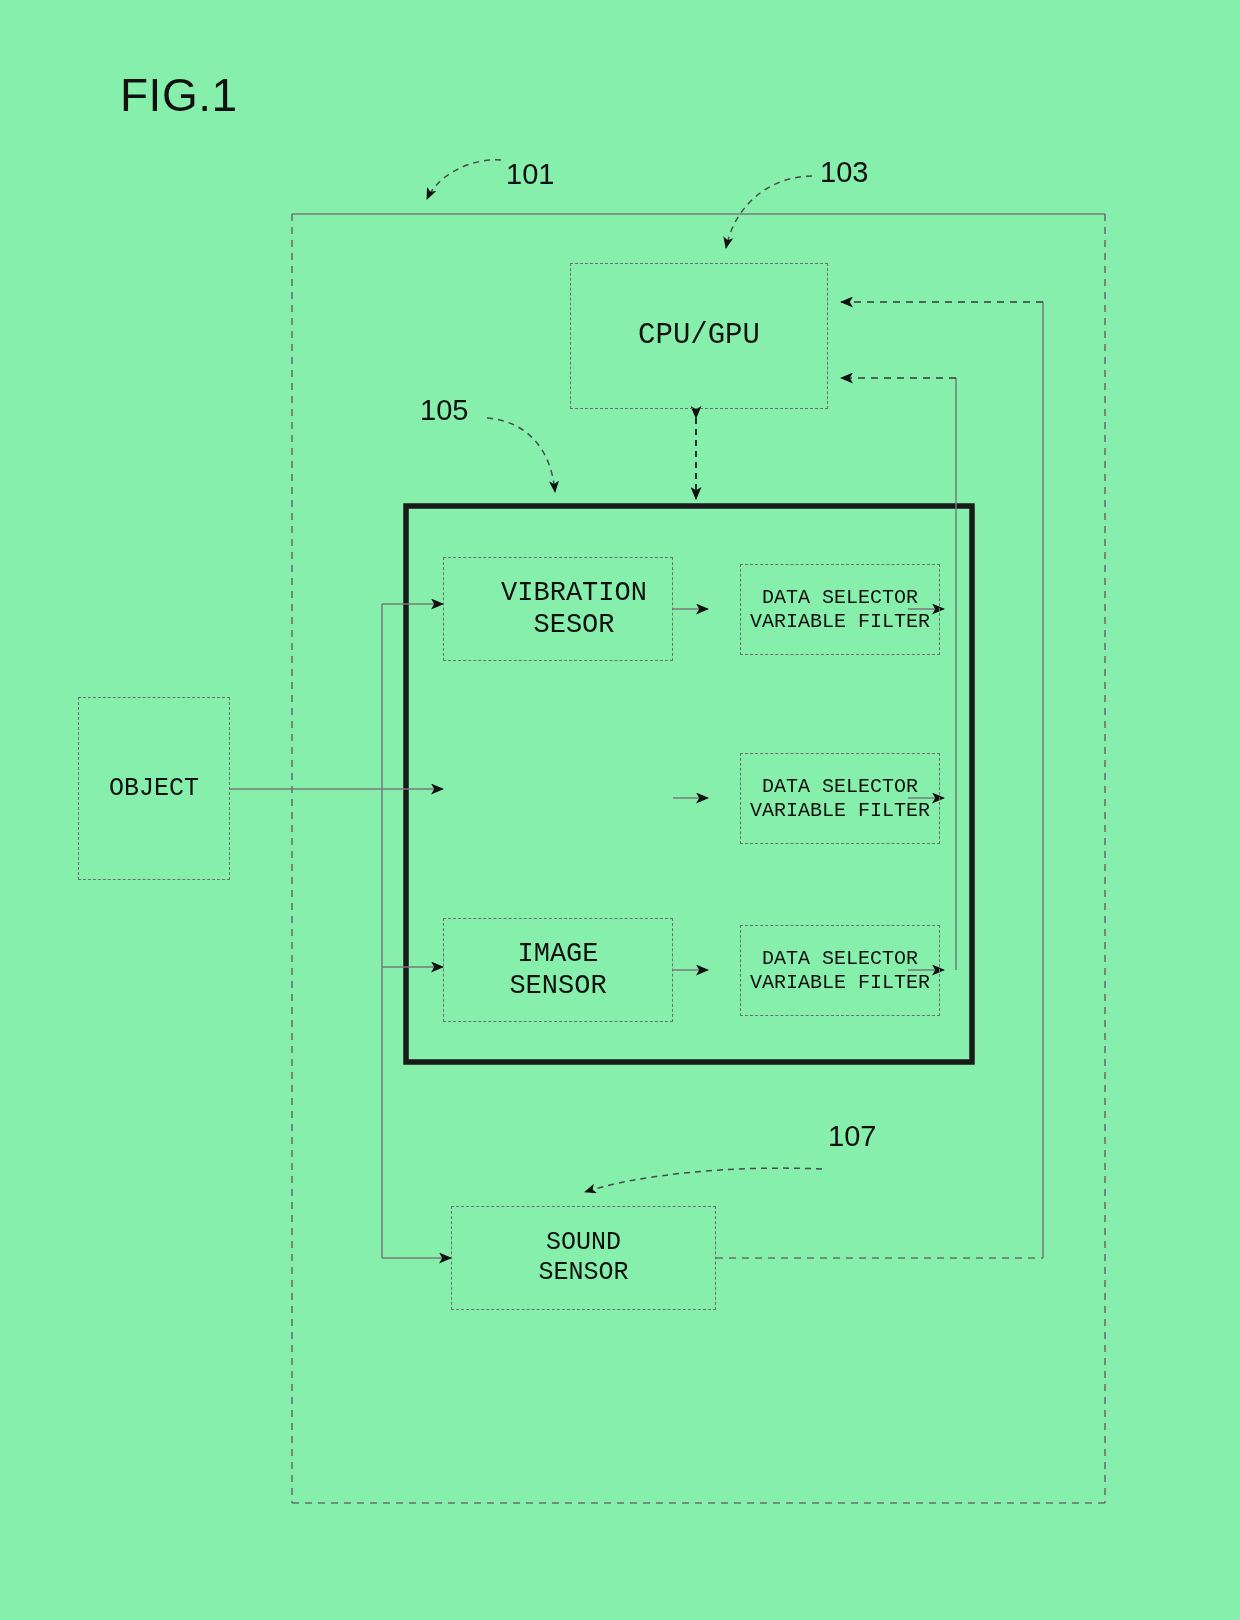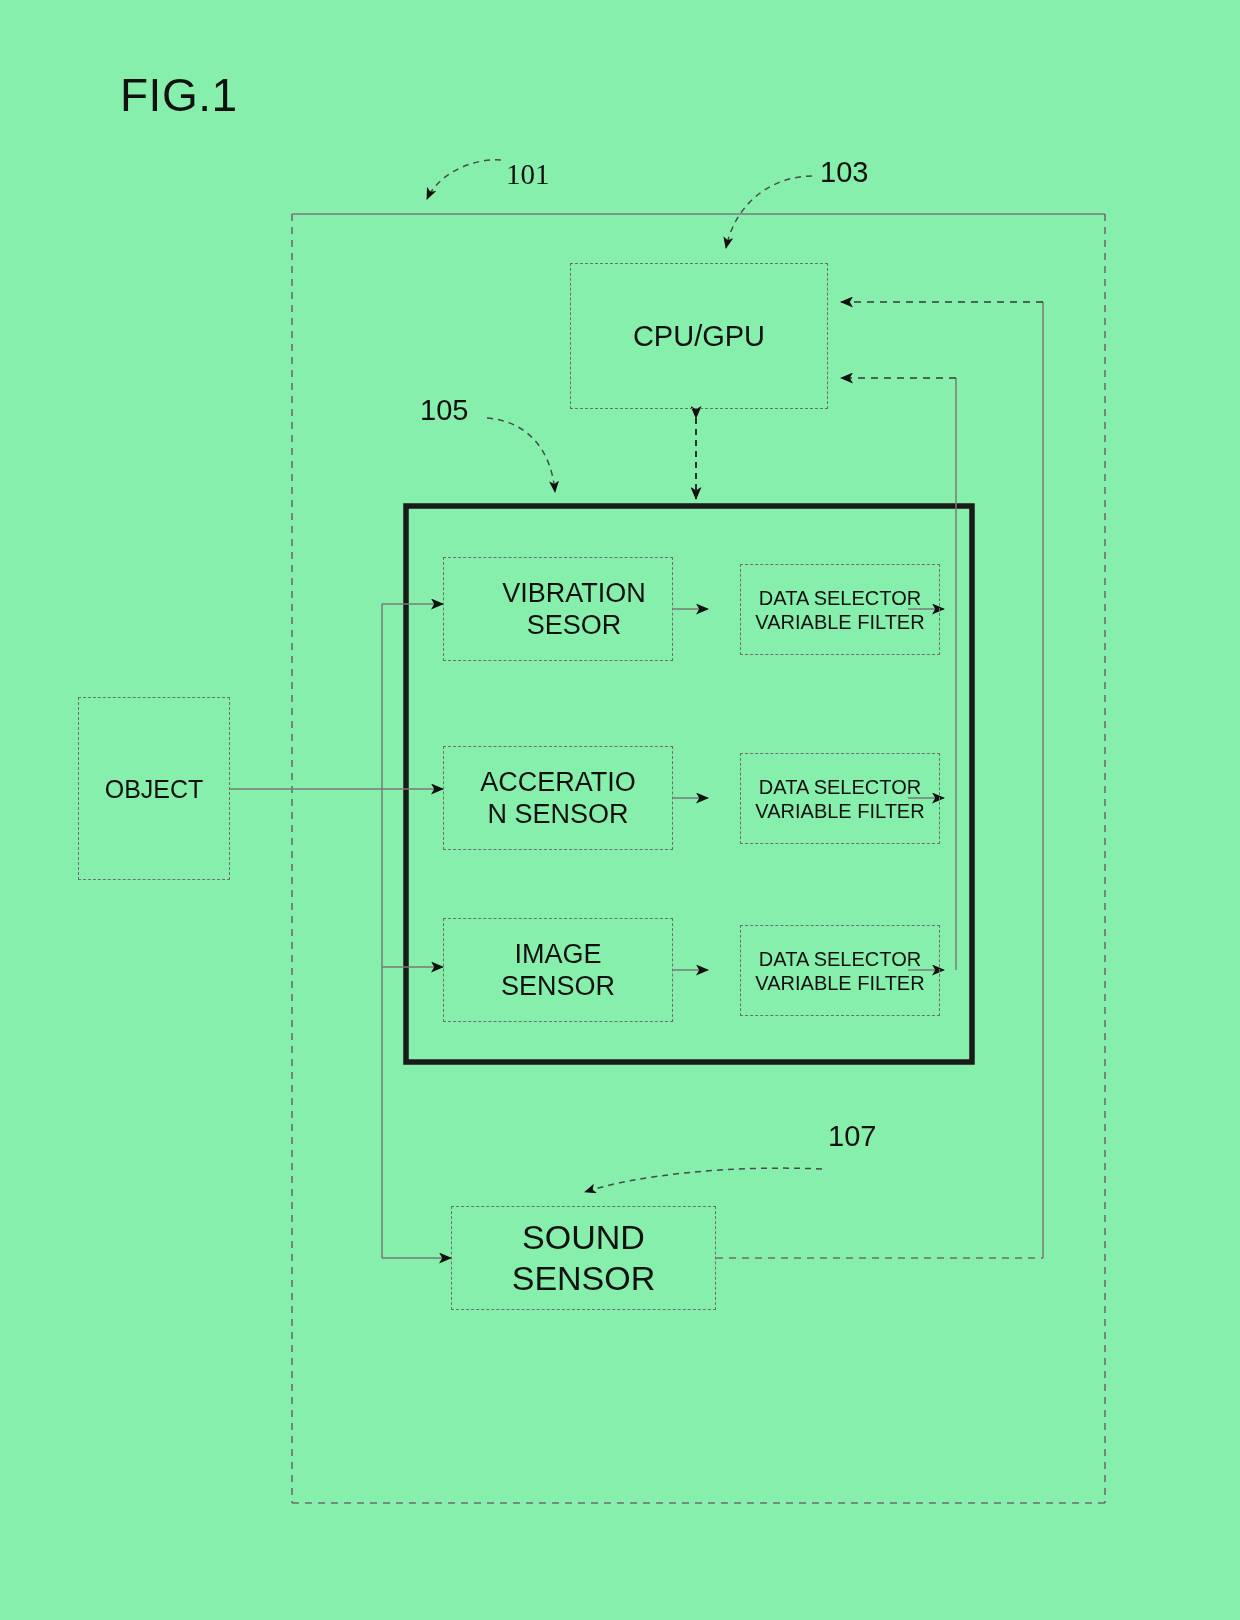--- a/index.html
+++ b/index.html
@@ -51,20 +51,21 @@
     background: transparent;
     color: #111;
   }
   .blk-dashed {
     border: 1.3px dashed #6f6f6f;
   }
   .blk .blk-label {
     display: block;
     line-height: 1.2;
     padding: 0 6px;
+    font-family: Liberation Mono, monospace;
   }
   #block-cpu {
     left: 570px;
     top: 263px;
     width: 258px;
     height: 146px;
     font-size: 29px;
   }
   #block-object {
     left: 78px;
@@ -89,21 +90,21 @@
     font-size: 20px;
   }
   #block-filter-1 { top: 564px; }
   #block-filter-2 { top: 753px; }
   #block-filter-3 { top: 925px; }
   #block-sound-sensor {
     left: 451px;
     top: 1206px;
     width: 265px;
     height: 104px;
-    font-size: 34px;
+    font-size: 25px;
   }
   .sensor-label-wrap {
     white-space: pre-line;
   }
 </style>
 </head>
 <body>
 
 <div id="page">
 
@@ -186,42 +187,38 @@
       <line x1="716" y1="1258" x2="1043" y2="1258" stroke="#6f6f6f" stroke-width="1.5" stroke-dasharray="7,6"></line>
       <line x1="1043" y1="1258" x2="1043" y2="302" stroke="#7a7a7a" stroke-width="1.5"></line>
       <line x1="1043" y1="302" x2="841" y2="302" stroke="#3a3a3a" stroke-width="1.6" stroke-dasharray="7,6" marker-end="url(#arrow-left)"></line>
     </g>
 
     <g>
       <line x1="696" y1="418" x2="696" y2="499" stroke="#1f1f1f" stroke-width="1.8" stroke-dasharray="6,5" marker-start="url(#arrow-up)" marker-end="url(#arrow-down)"></line>
     </g>
   </svg>
 
-  <div class="ref-num" style="left:506px; top:158px;font-family:Liberation Serif, serif;">101</div>
+  <div class="ref-num" style="left:506px; top:158px;">101</div>
   <div class="ref-num" style="left:820px; top:156px;">103</div>
   <div class="ref-num" style="left:420px; top:394px;">105</div>
   <div class="ref-num" style="left:828px; top:1120px;">107</div>
 
   <div id="block-cpu" class="blk blk-dashed">
     <span class="blk-label sensor-label-wrap">CPU/GPU</span>
   </div>
 
   <div id="block-object" class="blk blk-dashed">
     <span class="blk-label sensor-label-wrap">OBJECT</span>
   </div>
 
   <div id="block-vibration-sensor" class="blk blk-dashed sensor-box">
     <span class="blk-label sensor-label-wrap">VIBRATION
 SESOR</span>
   </div>
 
-  <div id="block-acceleration-sensor" class="blk blk-dashed sensor-box">
-    <span class="blk-label sensor-label-wrap">ACCERATIO
-N SENSOR</span>
-  </div>
 
   <div id="block-image-sensor" class="blk blk-dashed sensor-box">
     <span class="blk-label sensor-label-wrap">IMAGE
 SENSOR</span>
   </div>
 
   <div id="block-filter-1" class="blk blk-dashed filter-box">
     <span class="blk-label sensor-label-wrap">DATA SELECTOR
 VARIABLE FILTER</span>
   </div>

